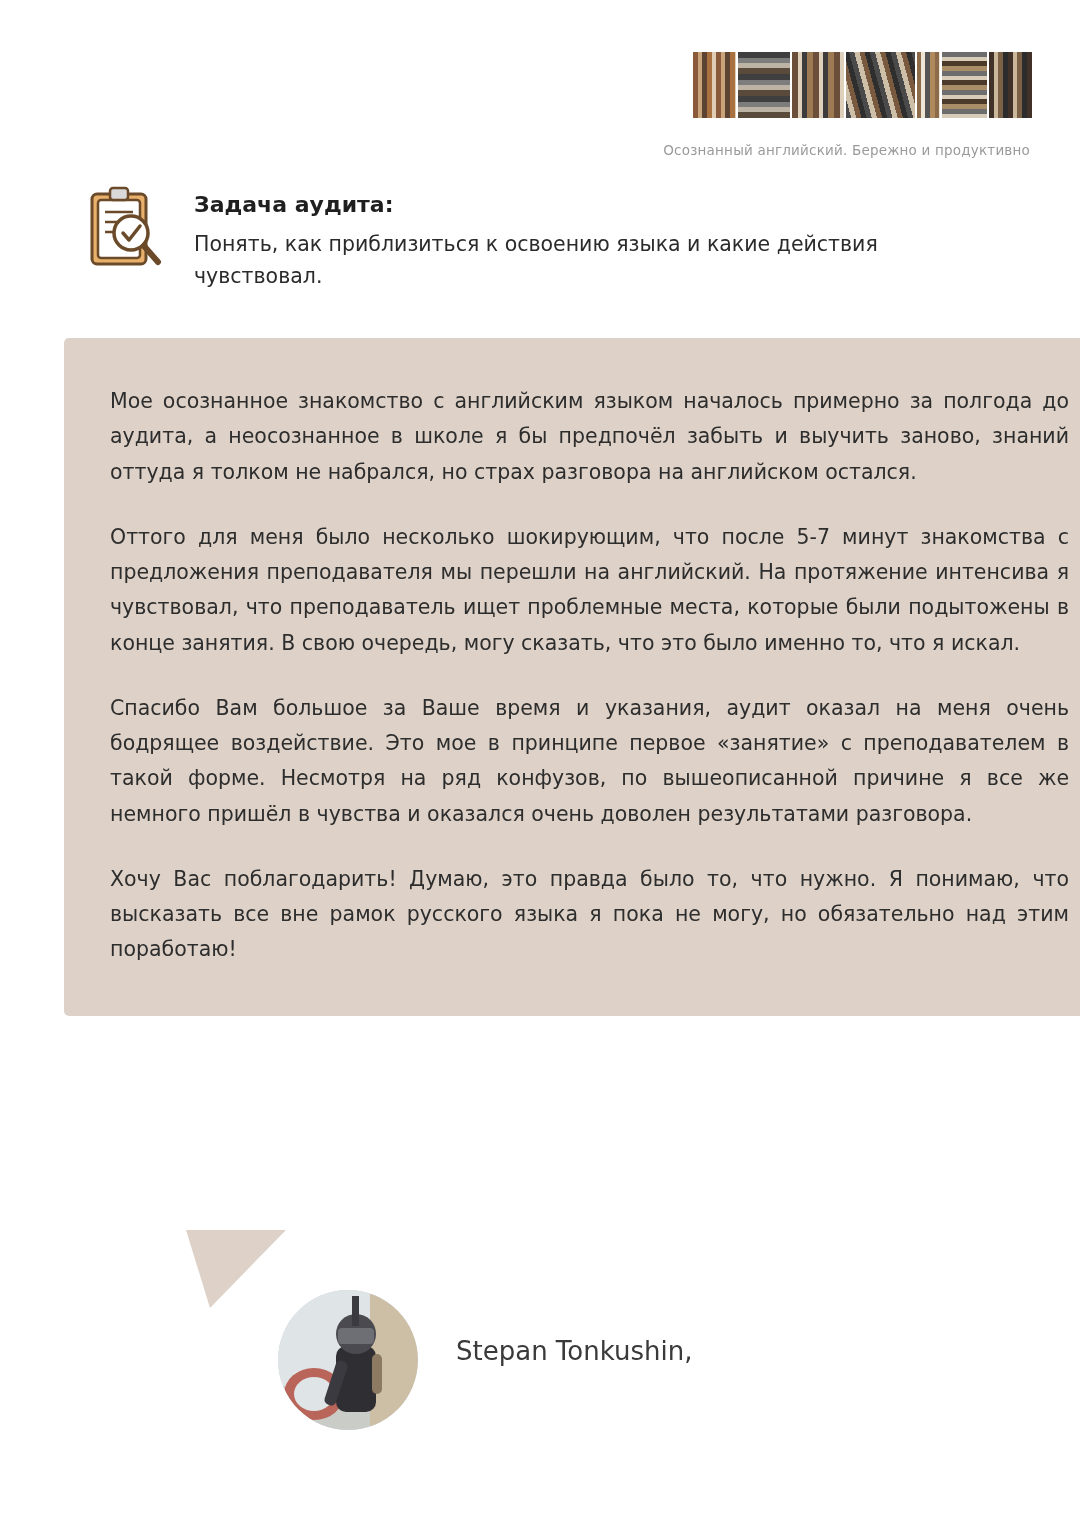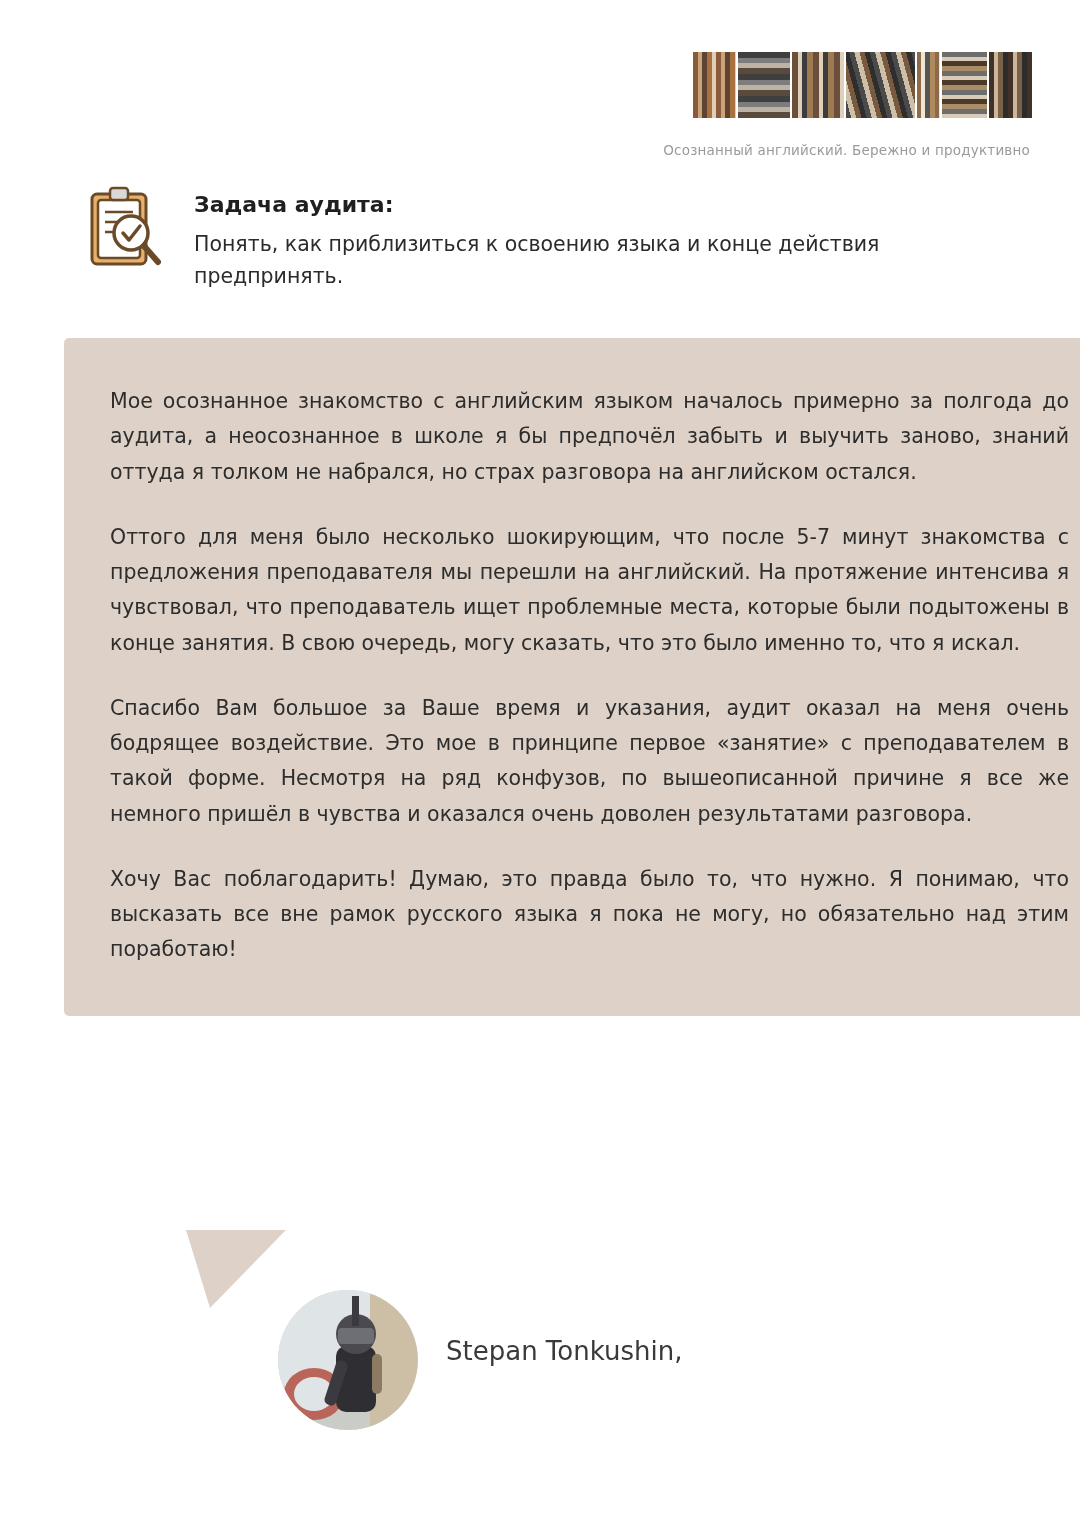--- a/index.html
+++ b/index.html
@@ -123,21 +123,21 @@
     border-top: 78px solid #ded2c8;
   }
 
   
   .author {
     position: absolute;
     top: 1290px;
     left: 278px;
     display: flex;
     align-items: center;
-    gap: 28px;
+    gap: 38px;
   }
   .avatar {
     width: 140px;
     height: 140px;
     border-radius: 50%;
     overflow: hidden;
     position: relative;
     background: #cfd5da;
     flex: 0 0 auto;
   }
@@ -179,21 +179,21 @@
       <line x1="17" y1="26" x2="45" y2="26" stroke="#6b4a2a" stroke-width="2.5"></line>
       <line x1="17" y1="36" x2="45" y2="36" stroke="#6b4a2a" stroke-width="2.5"></line>
       <line x1="17" y1="46" x2="34" y2="46" stroke="#6b4a2a" stroke-width="2.5"></line>
       <circle cx="43" cy="47" r="17" fill="#ffffff" stroke="#6b4a2a" stroke-width="3.5"></circle>
       <path d="M35 47 l6 7 l11 -14" fill="none" stroke="#6b4a2a" stroke-width="3.5" stroke-linecap="round" stroke-linejoin="round"></path>
       <line x1="56" y1="60" x2="70" y2="76" stroke="#6b4a2a" stroke-width="6" stroke-linecap="round"></line>
     </svg>
   </div>
   <div class="task-text">
     <h2 class="task-title">Задача аудита:</h2>
-    <p class="task-body">Понять, как приблизиться к освоению языка и конце действия предпринять.</p>
+    <p class="task-body">Понять, как приблизиться к освоению языка и какие действия чувствовал.</p>
   </div>
 </div>
 
 <div class="bubble">
   <p>Мое осознанное знакомство с английским языком началось примерно за полгода до аудита, а неосознанное в школе я бы предпочёл забыть и выучить заново, знаний оттуда я толком не набрался, но страх разговора на английском остался.</p>
   <p>Оттого для меня было несколько шокирующим, что после 5-7 минут знакомства с предложения преподавателя мы перешли на английский. На протяжение интенсива я чувствовал, что преподаватель ищет проблемные места, которые были подытожены в конце занятия. В свою очередь, могу сказать, что это было именно то, что я искал.</p>
   <p>Спасибо Вам большое за Ваше время и указания, аудит оказал на меня очень бодрящее воздействие. Это мое в принципе первое «занятие» с преподавателем в такой форме. Несмотря на ряд конфузов, по вышеописанной причине я все же немного пришёл в чувства и оказался очень доволен результатами разговора.</p>
   <p>Хочу Вас поблагодарить! Думаю, это правда было то, что нужно. Я понимаю, что высказать все вне рамок русского языка я пока не могу, но обязательно над этим поработаю!</p>
 </div>
 <div class="bubble-tail"></div>

